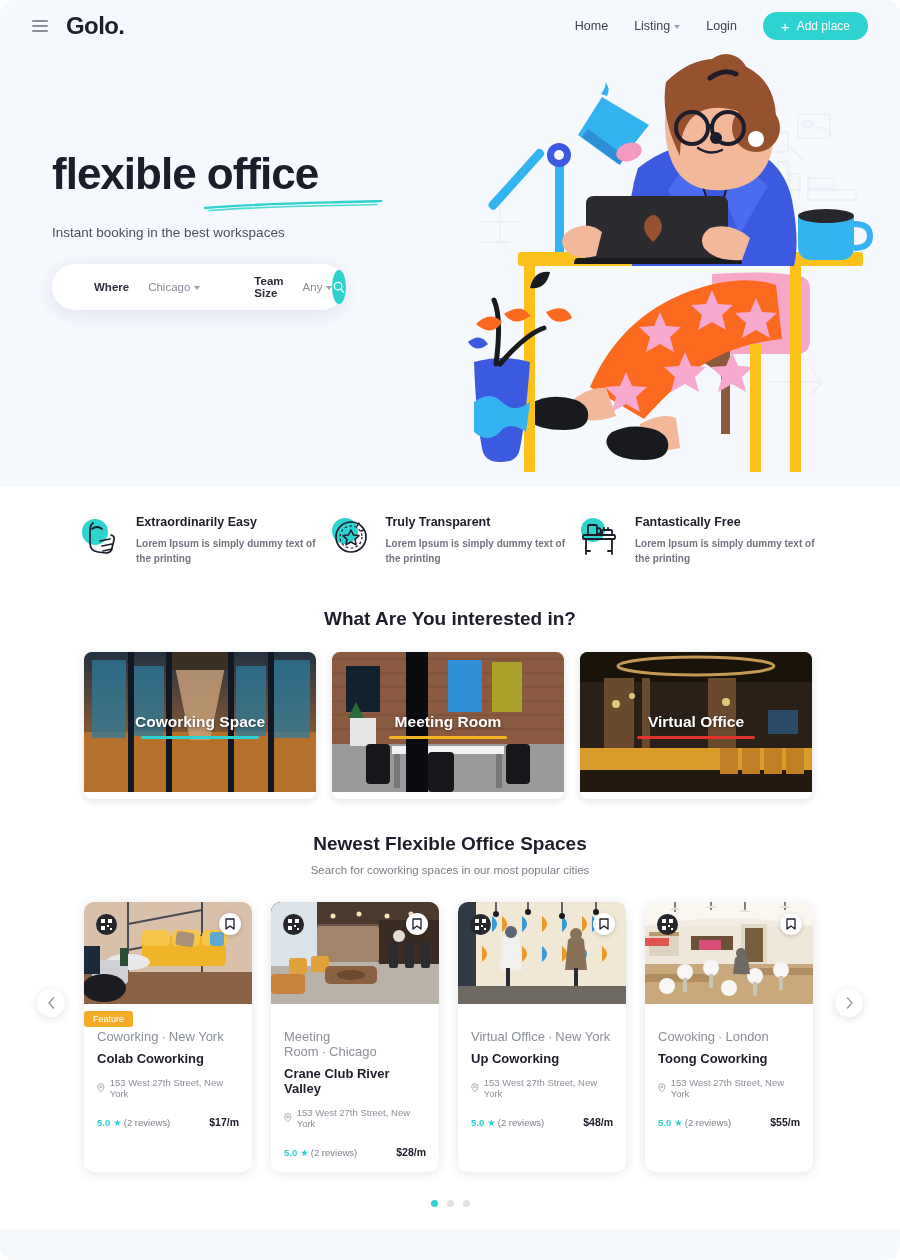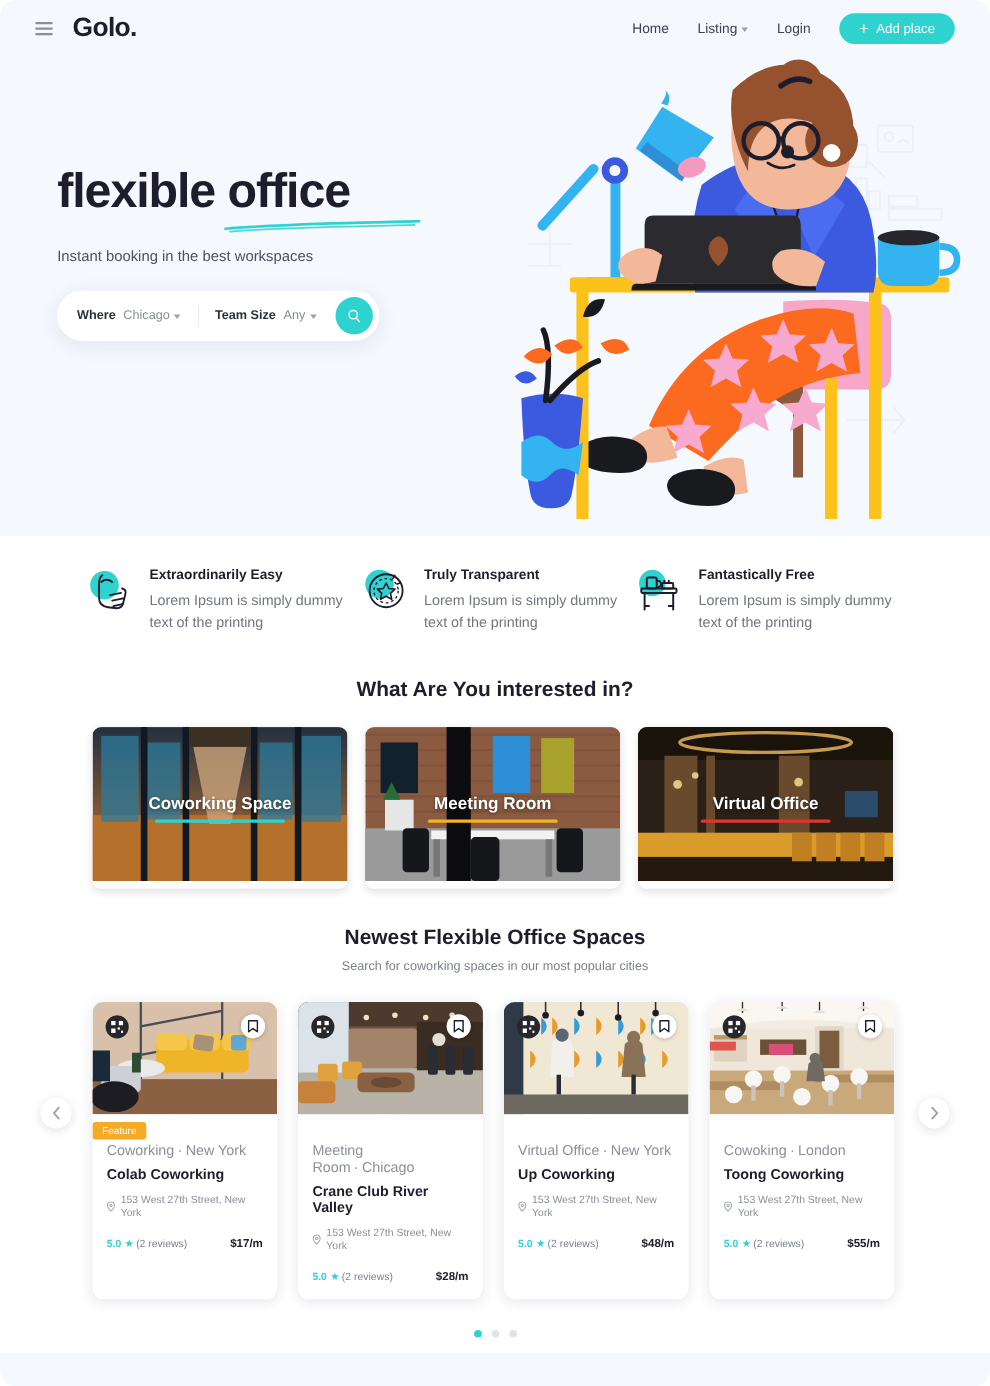--- a/index.html
+++ b/index.html
@@ -30,33 +30,33 @@
   .plus { font-size:15px; line-height:1; font-weight:400; }
 
   
   .hero { position:relative; padding:38px 32px 0 52px; display:flex; }
   .hero-left { width:430px; position:relative; z-index:5; }
   h1.hero-title { font-size:44px; line-height:1.28; font-weight:bold; letter-spacing:-1px; color:#1d1d2b; }
   .uline { position:relative; display:inline-block; }
   .uline svg { position:absolute; left:-4px; bottom:-9px; }
   .hero-sub { margin-top:22px; font-size:13.5px; color:#4a505e; }
   .searchbar { margin-top:24px; width:293px; height:46px; background:#fff; border-radius:26px; box-shadow:0 4px 18px rgba(40,60,110,.10); display:flex; align-items:center; padding:0 6px 0 18px; }
-  .sf { display:flex; align-items:center; gap:7px; font-size:11.5px; }
+  .sf { display:flex; align-items:center; gap:19px; font-size:11.5px;margin-left:24px; }
   .sf-label { font-weight:bold; color:#2a2f3a; }
   .sf-val { color:#868c99; display:flex; align-items:center; gap:4px; }
   .sdiv { width:1px; height:20px; background:#e7eaf0; margin:0 14px 0 16px; }
   .search-btn { margin-left:auto; width:34px;height:34px;border-radius:50%; background:#2ed3cf; display:flex;align-items:center;justify-content:center; border:none; cursor:pointer; }
   .illus { position:absolute; right:0; top:0; width:440px; height:420px; }
 
   
   .features { display:flex; padding:28px 78px 0 78px; gap:0; justify-content:space-between; }
   .feat { display:flex; gap:14px; width:245px; }
   .feat-icon { width:44px;height:44px; flex:0 0 44px; position:relative; }
   .feat-title { font-size:12.5px; font-weight:bold; color:#1d1d2b; margin-bottom:7px; }
-  .feat-text { font-size:13px; color:#70757f; line-height:1.5; }
+  .feat-text { font-size:10px; color:#70757f; line-height:1.5;font-weight:bold; }
 
   
   .sec-title { text-align:center; font-size:19px; font-weight:bold; color:#1d1d2b; }
   .interest { margin-top:42px; }
   .cat-row { display:flex; gap:16px; padding:22px 84px 0 84px; }
   .cat-card { width:232px; height:147px; border-radius:8px; position:relative; overflow:hidden; cursor:pointer; box-shadow:0 2px 8px rgba(0,0,0,.12); }
   .cat-label { position:absolute; left:0; right:0; top:50%; transform:translateY(-50%); text-align:center; color:#fff; font-size:15.5px; font-weight:600; text-shadow:0 1px 3px rgba(0,0,0,.5); }
   .cat-ul { display:block; height:3px; width:118px; margin:5px auto 0 auto; border-radius:2px; }
 
   

